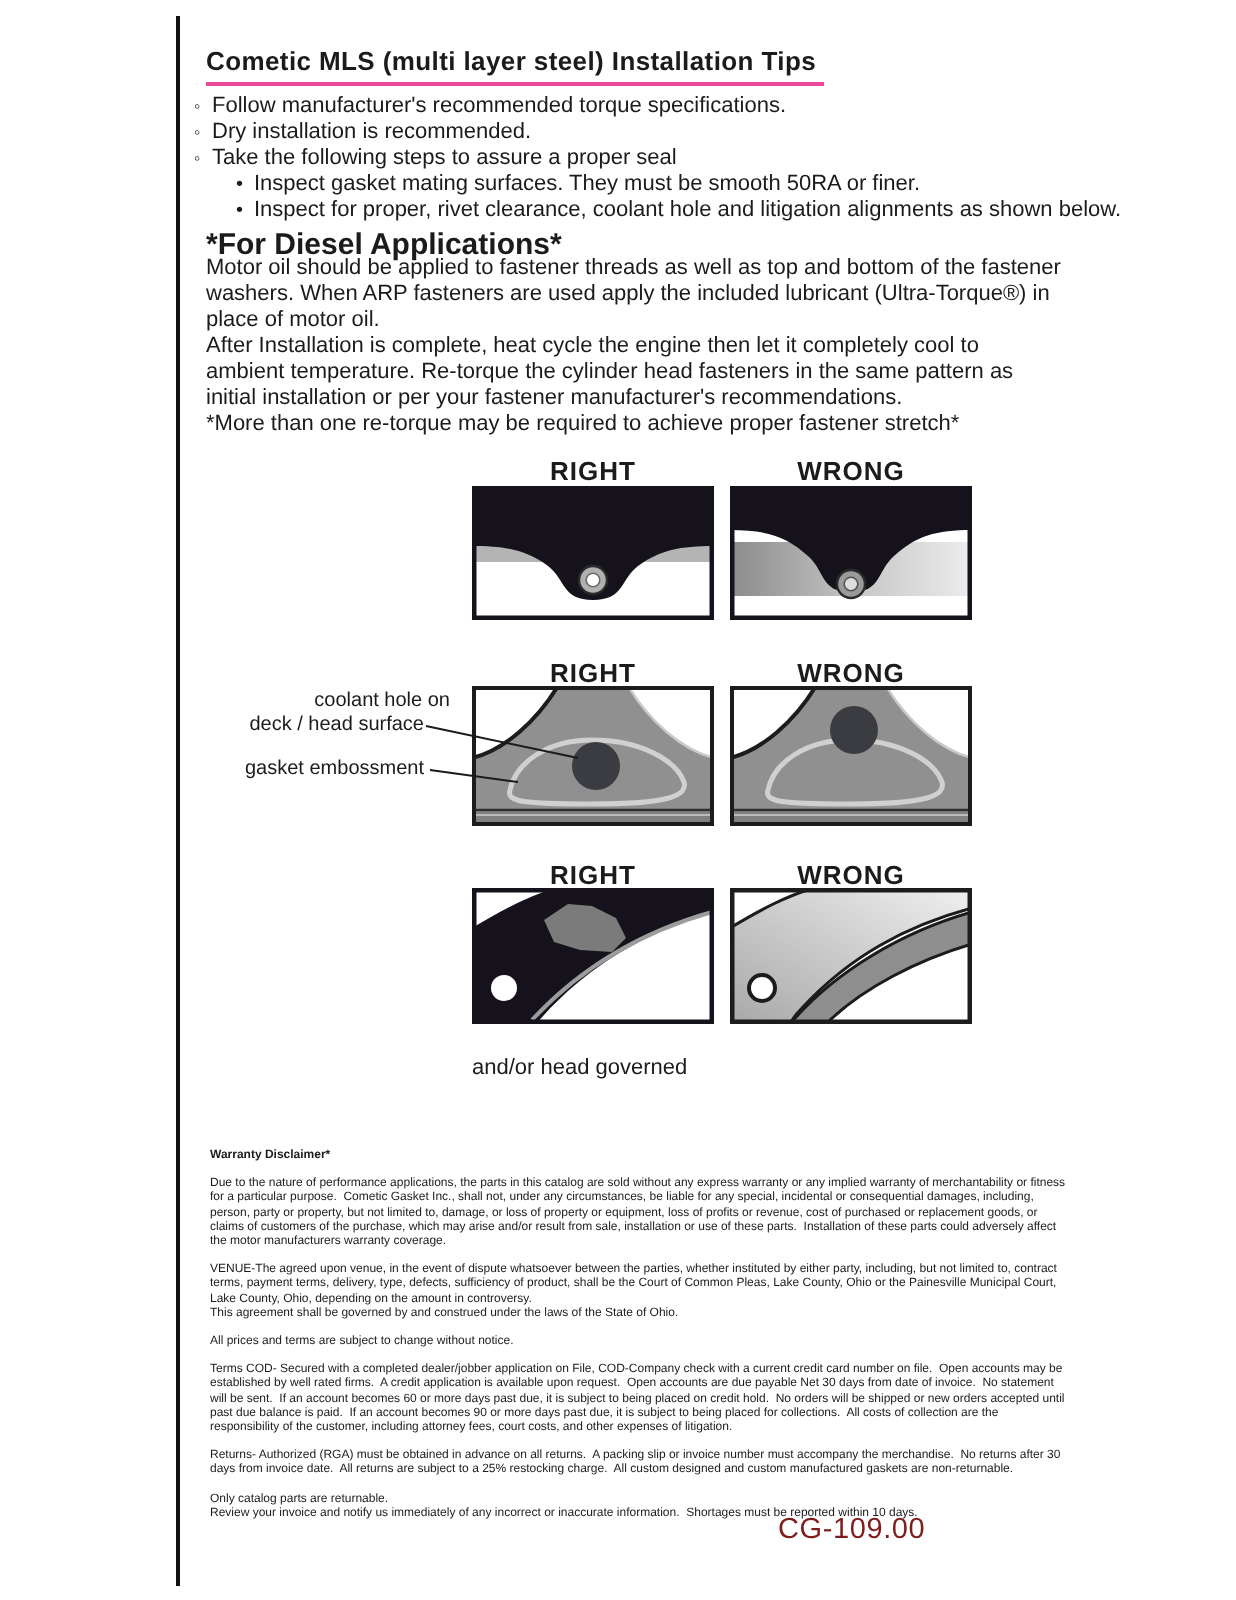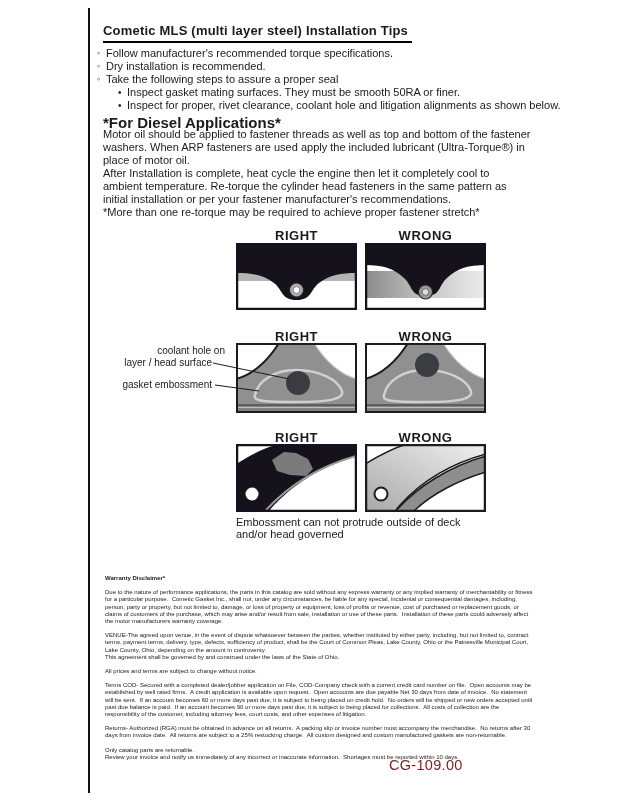--- a/index.html
+++ b/index.html
@@ -1,20 +1,20 @@
 <!DOCTYPE html>
 <html><head>
 <meta charset="utf-8">
 <style>
   html,body{margin:0;padding:0;background:#ffffff;}
   .page{position:relative;width:618px;height:800px;background:#ffffff;overflow:hidden;
         font-family:"Liberation Sans","DejaVu Sans",sans-serif;color:#1b1b1b;}
   .left-rule{position:absolute;left:88px;top:8px;width:2px;height:785px;background:#111111;}
   .title{position:absolute;left:103px;top:23px;margin:0;font-size:13px;font-weight:700;
-         letter-spacing:.2px;border-bottom:2px solid #000000;padding-bottom:3px;padding-right:4px;}
+         letter-spacing:.2px;border-bottom:2px solid #ec4899;padding-bottom:3px;padding-right:4px;}
   .bullets{position:absolute;left:97px;top:47px;font-size:11px;line-height:13px;}
   .b-row{display:flex;}
   .b-row .mk{width:9px;flex:0 0 9px;font-size:9px;line-height:13px;}
   .b-row.sub{margin-left:21px;}
   .b-row.sub .mk{font-size:10px;}
   .diesel-h{position:absolute;left:103px;top:114px;margin:0;font-size:15px;font-weight:700;}
   .para{position:absolute;left:103px;width:428px;margin:0;font-size:11px;line-height:13px;}
   .p1{top:128px;} .p2{top:167px;} .pnote{top:206px;}
   .dg-label{position:absolute;width:121px;text-align:center;font-size:13px;font-weight:700;letter-spacing:.5px;}
   .dg-box{position:absolute;}
@@ -89,21 +89,21 @@
     <circle cx="60.5" cy="49" r="7" fill="#9a9a9a" stroke="#2a2a2a" stroke-width="1.2"></circle>
     <circle cx="60.5" cy="49" r="3.4" fill="#dddddd" stroke="#555555" stroke-width="0.8"></circle>
     <rect x="1" y="1" width="119" height="65" fill="none" stroke="#16121c" stroke-width="2.5"></rect>
   </svg>
 
 
   <div class="dg-label" style="left:236px;top:329px;">RIGHT</div>
   <div class="dg-label" style="left:365px;top:329px;">WRONG</div>
 
   <div class="ann" style="left:110px;top:345px;">coolant hole on</div>
-  <div class="ann" style="left:97px;top:357px;">layer / head surface</div>
+  <div class="ann" style="left:97px;top:357px;">deck / head surface</div>
   <div class="ann" style="left:97px;top:379px;">gasket embossment</div>
 
   <svg class="dg-box" style="left:236px;top:343px;" width="121" height="70" viewBox="0 0 121 70">
     <rect x="0" y="0" width="121" height="70" fill="#ffffff"></rect>
     <path d="M0,36 C16,32 32,18 43,0 H78 C89,18 105,32 121,36 V70 H0 Z" fill="#909090"></path>
     <path d="M43,0 C32,18 16,32 0,36" fill="none" stroke="#1c1c1c" stroke-width="2"></path>
     <path d="M78,0 C89,18 105,32 121,36" fill="none" stroke="#c9c9c9" stroke-width="1.2"></path>
     <path d="M19,52 C22,38 38,27 60,27 C84,27 102,37 106,48 C108,55 98,59 60,59 C26,59 17,58 19,52 Z" fill="none" stroke="#d0d0d0" stroke-width="2.5"></path>
     <circle cx="62" cy="40" r="12" fill="#3b3b42"></circle>
     <line x1="1" y1="62" x2="120" y2="62" stroke="#2e2e2e" stroke-width="1.2"></line>
@@ -150,21 +150,20 @@
           <stop offset="1" stop-color="#f0f0f0"></stop>
       </linearGradient>
     </defs>
     <rect x="0" y="0" width="121" height="68" fill="#ffffff"></rect>
     <path d="M30,68 C52,42 86,22 121,12 L121,28 C94,36 66,50 48,68 Z" fill="#8e8e8e" stroke="#1c1c1c" stroke-width="1.5"></path>
     <path d="M0,20 C15,11 28,4 42,0 H121 V10 C88,19 60,34 36,60 C33,63 31,66 30,68 H0 Z" fill="url(#g3)" stroke="#1c1c1c" stroke-width="1.5"></path>
     <circle cx="16" cy="50" r="6.5" fill="#ffffff" stroke="#1c1c1c" stroke-width="2"></circle>
     <rect x="1" y="1" width="119" height="66" fill="none" stroke="#1c1c1c" stroke-width="2.5"></rect>
   </svg>
 
-  <div class="cap" style="left:236px;top:516px;">Embossment can not protrude outside of deck</div>
   <div class="cap" style="left:236px;top:528px;">and/or head governed</div>
 
   <div class="disc">
     <p class="hd">Warranty Disclaimer*</p>
     <p>Due to the nature of performance applications, the parts in this catalog are sold without any express warranty or any implied warranty of merchantability or fitness for a particular purpose.  Cometic Gasket Inc., shall not, under any circumstances, be liable for any special, incidental or consequential damages, including, person, party or property, but not limited to, damage, or loss of property or equipment, loss of profits or revenue, cost of purchased or replacement goods, or claims of customers of the purchase, which may arise and/or result from sale, installation or use of these parts.  Installation of these parts could adversely affect the motor manufacturers warranty coverage.</p>
     <p>VENUE-The agreed upon venue, in the event of dispute whatsoever between the parties, whether instituted by either party, including, but not limited to, contract terms, payment terms, delivery, type, defects, sufficiency of product, shall be the Court of Common Pleas, Lake County, Ohio or the Painesville Municipal Court, Lake County, Ohio, depending on the amount in controversy.
 This agreement shall be governed by and construed under the laws of the State of Ohio.</p>
     <p>All prices and terms are subject to change without notice.</p>
     <p>Terms COD- Secured with a completed dealer/jobber application on File, COD-Company check with a current credit card number on file.  Open accounts may be established by well rated firms.  A credit application is available upon request.  Open accounts are due payable Net 30 days from date of invoice.  No statement will be sent.  If an account becomes 60 or more days past due, it is subject to being placed on credit hold.  No orders will be shipped or new orders accepted until past due balance is paid.  If an account becomes 90 or more days past due, it is subject to being placed for collections.  All costs of collection are the responsibility of the customer, including attorney fees, court costs, and other expenses of litigation.</p>
     <p>Returns- Authorized (RGA) must be obtained in advance on all returns.  A packing slip or invoice number must accompany the merchandise.  No returns after 30 days from invoice date.  All returns are subject to a 25% restocking charge.  All custom designed and custom manufactured gaskets are non-returnable.</p>

